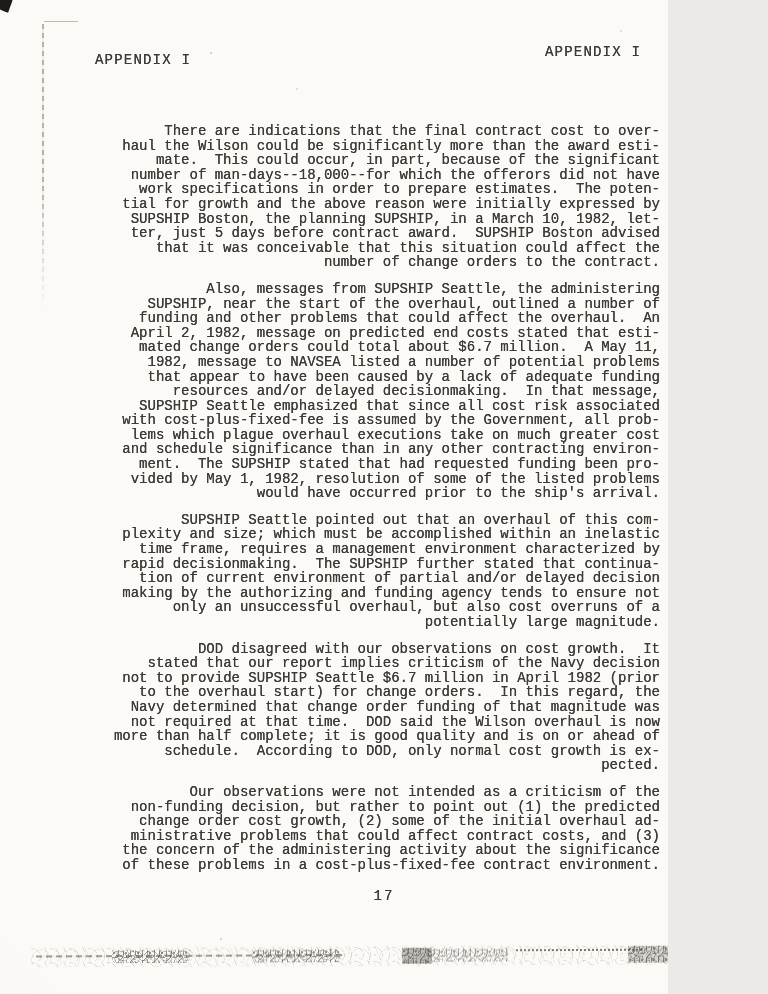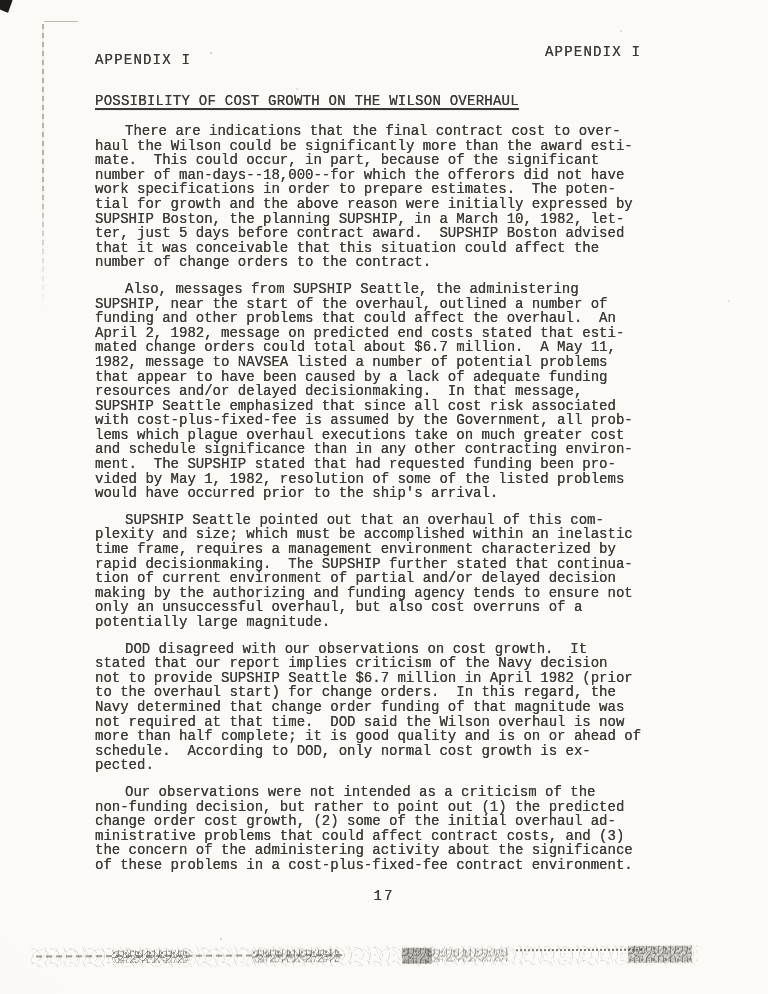--- a/index.html
+++ b/index.html
@@ -2,38 +2,38 @@
 <html><head>
 <meta charset="utf-8">
 <style>
   html,body{margin:0;padding:0;}
   body{
     width:768px;height:994px;
     background:#eceae6;
     font-family:"Liberation Mono","DejaVu Sans Mono",monospace;
   }
   .page{
-    position:relative;width:768px;height:994px;overflow:hidden;
+    position:relative;width:668px;height:994px;overflow:hidden;
     background:
       radial-gradient(145% 125% at 55% 42%, #fbfaf7 55%, #f4f3ef 92%, #efeeea 100%);
     color:#3c3936;
   }
   .txt{
     font-size:14px;line-height:14.6px;
     text-shadow:0 0 .5px rgba(58,54,49,.85), .3px .3px 0 rgba(58,54,49,.2);
   }
   .hdr{position:absolute;letter-spacing:1.2px;white-space:pre;}
   .hdr-left{left:95px;top:53px;}
   .hdr-right{left:545px;top:45px;}
   .title{
     position:absolute;left:95px;top:94px;margin:0;
     font-size:14px;font-weight:normal;letter-spacing:.25px;white-space:pre;
     text-decoration:underline;text-underline-offset:3px;text-decoration-thickness:1.5px;
   }
-  .body-col{position:absolute;left:95px;top:124px;width:565px;}
+  .body-col{position:absolute;left:95px;top:124px;width:565px;text-align:right;}
   .body-col p{
     margin:0 0 12px 0;
     white-space:pre-wrap;
     text-indent:30px;
   }
   .u{
     text-underline-offset:2.5px;
     text-decoration-thickness:1.3px;
   }
   .pageno{position:absolute;left:0;top:889px;width:768px;text-align:center;letter-spacing:2px;}
@@ -107,21 +107,20 @@
 <div class="page">
 
   <div class="corner-mark"></div>
   <div class="edge-vline"></div>
   <div class="edge-hline"></div>
   <div class="specks"></div>
 
   <div class="hdr hdr-left txt">APPENDIX I</div>
   <div class="hdr hdr-right txt">APPENDIX I</div>
 
-  <h1 class="title txt">POSSIBILITY OF COST GROWTH ON THE WILSON OVERHAUL</h1>
 
   <div class="body-col txt">
     <p><span>There are indications that the final contract cost to over-
 haul the </span><span class="u">Wilson</span><span> could be significantly more than the award esti-
 mate.  This could occur, in part, because of the significant
 number of man-days--18,000--for which the offerors did not have
 work specifications in order to prepare estimates.  The poten-
 tial for growth and the above reason were initially expressed by
 SUPSHIP Boston, the planning SUPSHIP, in a March 10, 1982, let-
 ter, just 5 days before contract award.  SUPSHIP Boston advised

